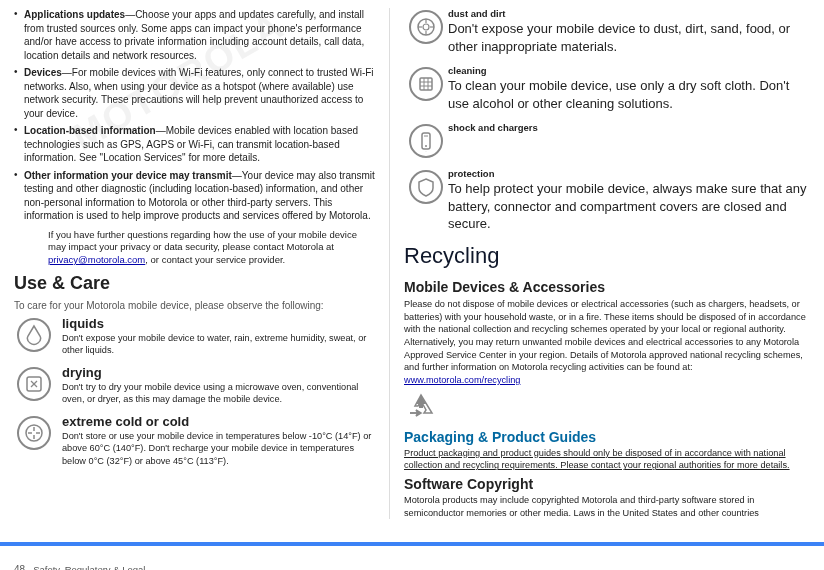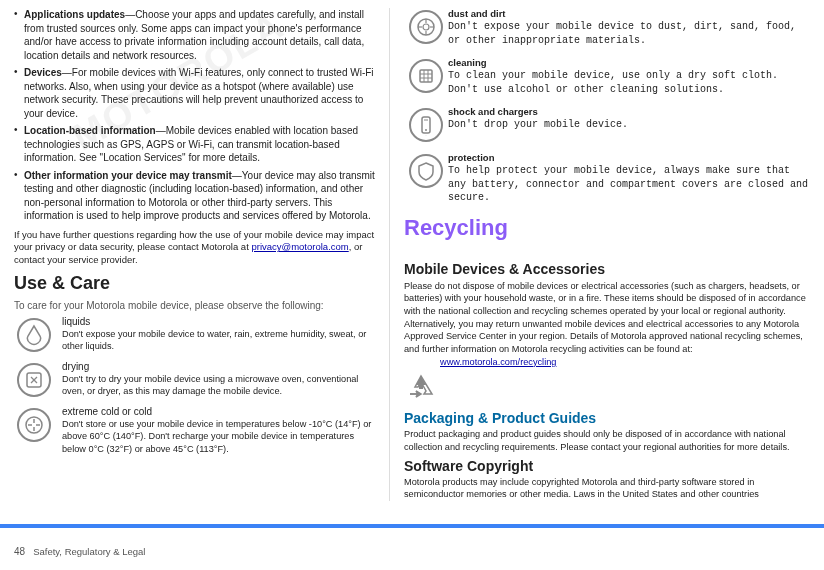--- a/index.html
+++ b/index.html
@@ -24,21 +24,21 @@
     }
     .right-col {
       width: 434px;
       padding: 0 12px 0 14px;
     }
     .bullet-section { margin-bottom: 6px; }
     .bullet-item { display: flex; margin-bottom: 4px; }
     .bullet-dot { min-width: 10px; font-size: 10px; }
     .bullet-text { font-size: 10px; line-height: 1.35; color: #222; }
     .bullet-text b { font-weight: bold; }
-    .italic-note { font-size: 9.5px; line-height: 1.35; color: #222; margin-bottom: 6px; }
+    .italic-note { font-size: 9.5px; line-height: 1.35; color: #222; margin-bottom: 6px; margin-left: 34px; }
     .italic-note a { color: #00a; text-decoration: underline; }
     .section-heading {
       font-size: 18px;
       font-weight: bold;
       color: #222;
       margin: 6px 0 4px 0;
       line-height: 1.2;
     }
     .sub-heading {
       font-size: 10px;
@@ -65,21 +65,21 @@
       border-radius: 50%;
       border: 2px solid #888;
       display: flex;
       align-items: center;
       justify-content: center;
       font-size: 16px;
       color: #888;
       background: #fff;
     }
     .icon-text-block { flex: 1; padding-left: 8px; }
-    .icon-label { font-weight: normal; font-size: 10px; margin-bottom: 1px; }
+    .icon-label { font-weight: bold; font-size: 13px; margin-bottom: 1px; }
     .icon-desc { font-size: 9.2px; line-height: 1.35; color: #222; }
     
     .right-icon-row {
       display: flex;
       align-items: flex-start;
       margin-bottom: 10px;
       justify-content: space-between;
     }
     .right-icon-wrap {
       width: 44px;
@@ -96,62 +96,62 @@
       border: 2px solid #888;
       display: flex;
       align-items: center;
       justify-content: center;
       font-size: 15px;
       color: #888;
       background: #fff;
     }
     .right-icon-text { flex: 1; }
     .right-icon-label { font-weight: bold; font-size: 9.5px; margin-bottom: 1px; }
-    .right-icon-desc { font-size: 10px; line-height: 1.35; color: #222; font-family: Liberation Mono, monospace; }
+    .right-icon-desc { font-size: 13px; line-height: 1.35; color: #222; }
     
     .recycling-section { margin-top: 4px; }
     .recycling-heading {
       font-size: 22px;
-      font-weight: bold;
-      color: #8b5cf6;
-      margin-bottom: 20px;
+      font-weight: normal;
+      color: #0f172a;
+      margin-bottom: 10px;
     }
     .recycling-sub {
       font-size: 14px;
       font-weight: bold;
       color: #222;
       margin-bottom: 3px;
     }
     .recycling-body {
       font-size: 9.2px;
       line-height: 1.38;
       color: #222;
       margin-bottom: 2px;
     }
-    .recycling-body a { color: #00a; text-decoration: underline; margin-left: 36px; }
+    .recycling-body a { color: #00a; text-decoration: underline; }
     .recycling-row {
       display: flex;
       align-items: flex-start;
       flex-direction: column;
     }
     .recycle-icon-wrap {
       min-width: 38px;
       display: flex;
       align-items: flex-start;
       justify-content: flex-end;
       padding-top: 2px;
       padding-right: 4px;
     }
     .pkg-heading {
       font-size: 14px;
       font-weight: bold;
       color: #0369a1;
       margin: 4px 0 2px 0;
     }
-    .pkg-body { font-size: 9.2px; line-height: 1.38; color: #222; margin-bottom: 4px; }
+    .pkg-body { font-size: 9.2px; line-height: 1.38; color: #222; margin-bottom: 4px; text-decoration: underline; }
     .sw-heading {
       font-size: 14px;
       font-weight: bold;
       color: #222;
       margin: 2px 0 2px 0;
     }
     .sw-body { font-size: 9.2px; line-height: 1.38; color: #222; }
     .footer-bar {
       display: flex;
       align-items: center;
@@ -326,21 +326,20 @@
               <rect x="7" y="3" width="8" height="16" rx="2" fill="none" stroke="#888" stroke-width="1.5"></rect>
               <line x1="9" y1="6" x2="13" y2="6" stroke="#888" stroke-width="1"></line>
               <circle cx="11" cy="16" r="1" fill="#888"></circle>
               <line x1="11" y1="22" x2="8" y2="26" stroke="#888" stroke-width="1.2"></line>
               <line x1="11" y1="22" x2="14" y2="26" stroke="#888" stroke-width="1.2"></line>
             </svg>
           </div>
         </div>
         <div class="right-icon-text">
           <div class="right-icon-label">shock and chargers</div>
-          <div class="right-icon-desc">Don't drop your mobile device.</div>
         </div>
       </div>
 
       <div class="right-icon-row">
         <div class="right-icon-wrap">
           <div class="right-icon-circle">
             <svg width="22" height="22" viewBox="0 0 22 22">
               <path d="M11 3 L18 6 L18 12 Q18 17 11 20 Q4 17 4 12 L4 6 Z" fill="none" stroke="#888" stroke-width="1.5"></path>
             </svg>
           </div>

